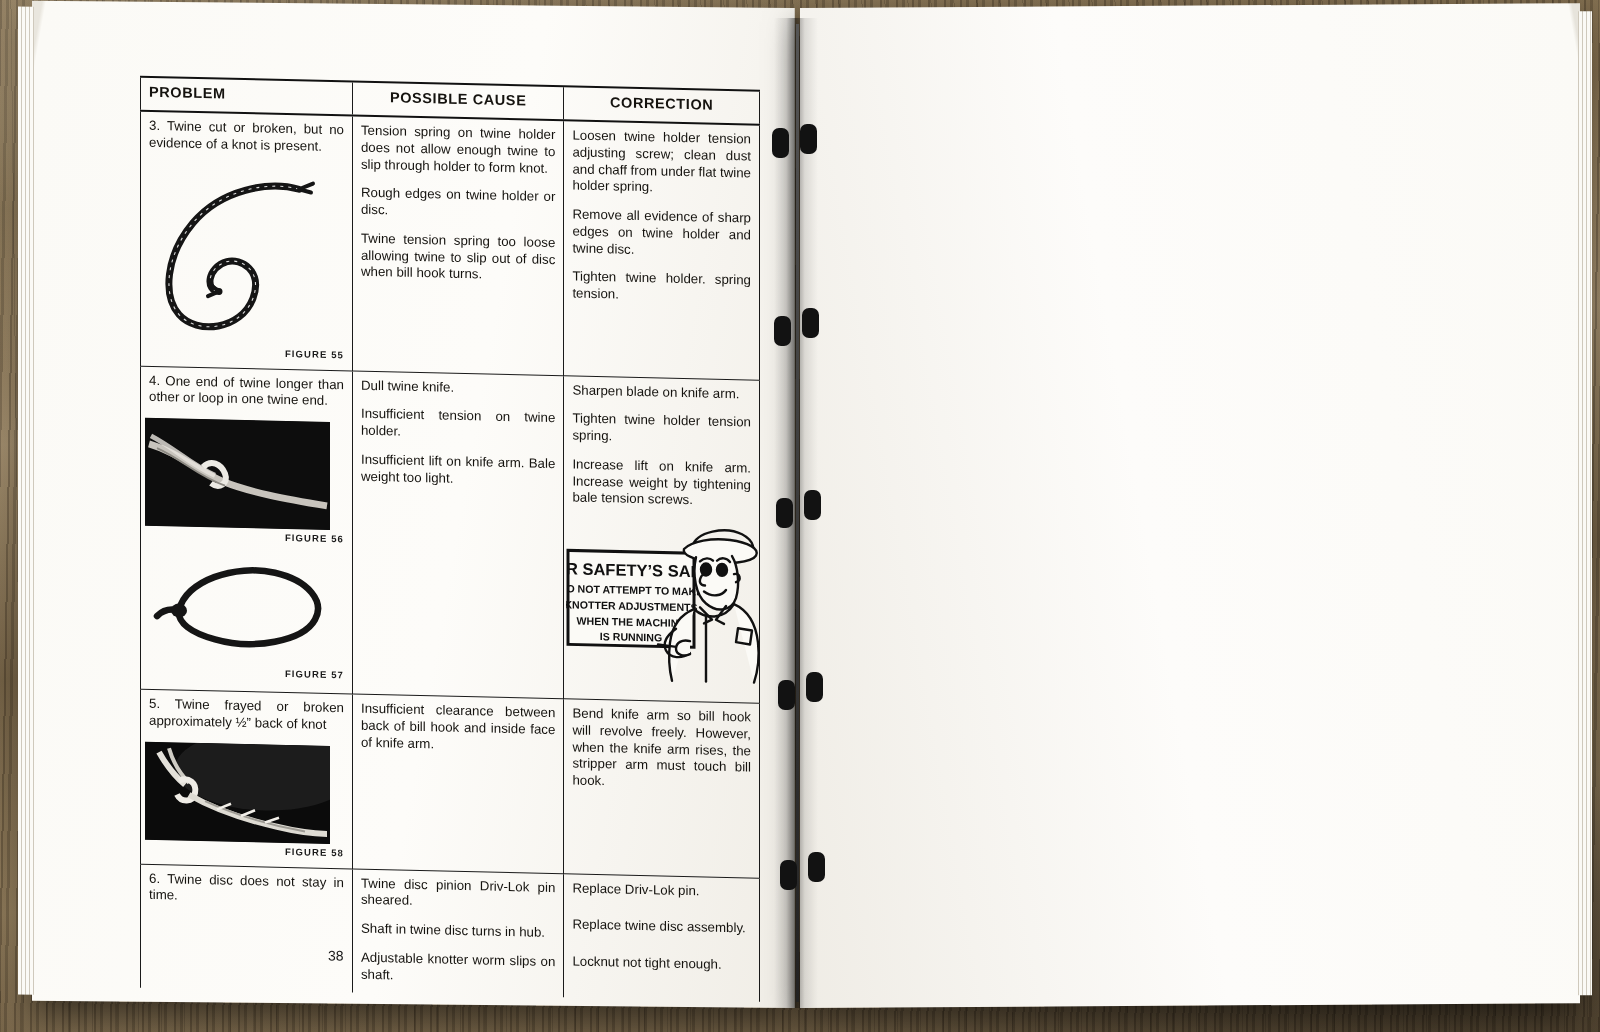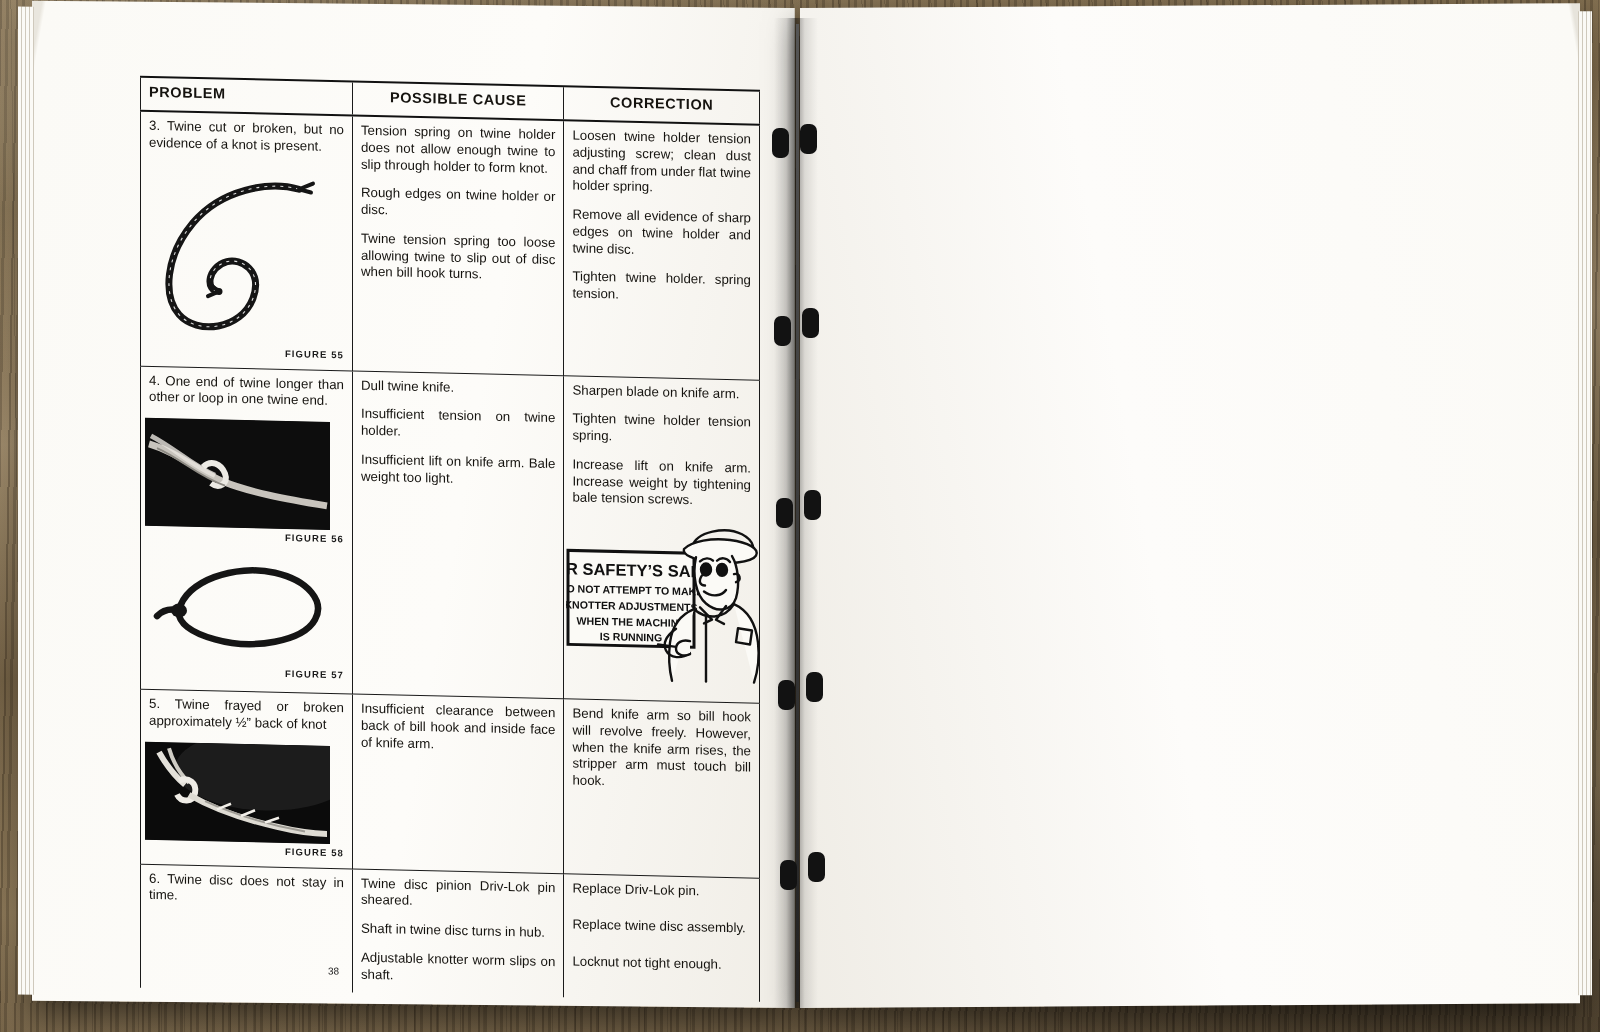--- a/index.html
+++ b/index.html
@@ -112,21 +112,21 @@
 
   
   .photo{background:#111;position:relative;overflow:hidden;}
   .twine-loop-svg{display:block;}
   .ph56{width:185px;height:108px;margin:6px 0 0 -4px;}
   .ph58{width:185px;height:98px;margin:4px 0 0 -4px;}
 
   
   #safety{position:relative;height:168px;margin-top:14px;}
   #safety svg{position:absolute;left:-6px;top:0;}
-  #pg38{position:absolute;left:296px;top:944px;font-size:10px;color:#1a1a1a;margin-top:18px;}
+  #pg38{position:absolute;left:296px;top:944px;font-size:14px;color:#1a1a1a;}
 </style>
 </head>
 <body>
 
 <div id="desk"></div>
 
 <div id="book">
 
   <div class="page-stack" id="page-left">
 

